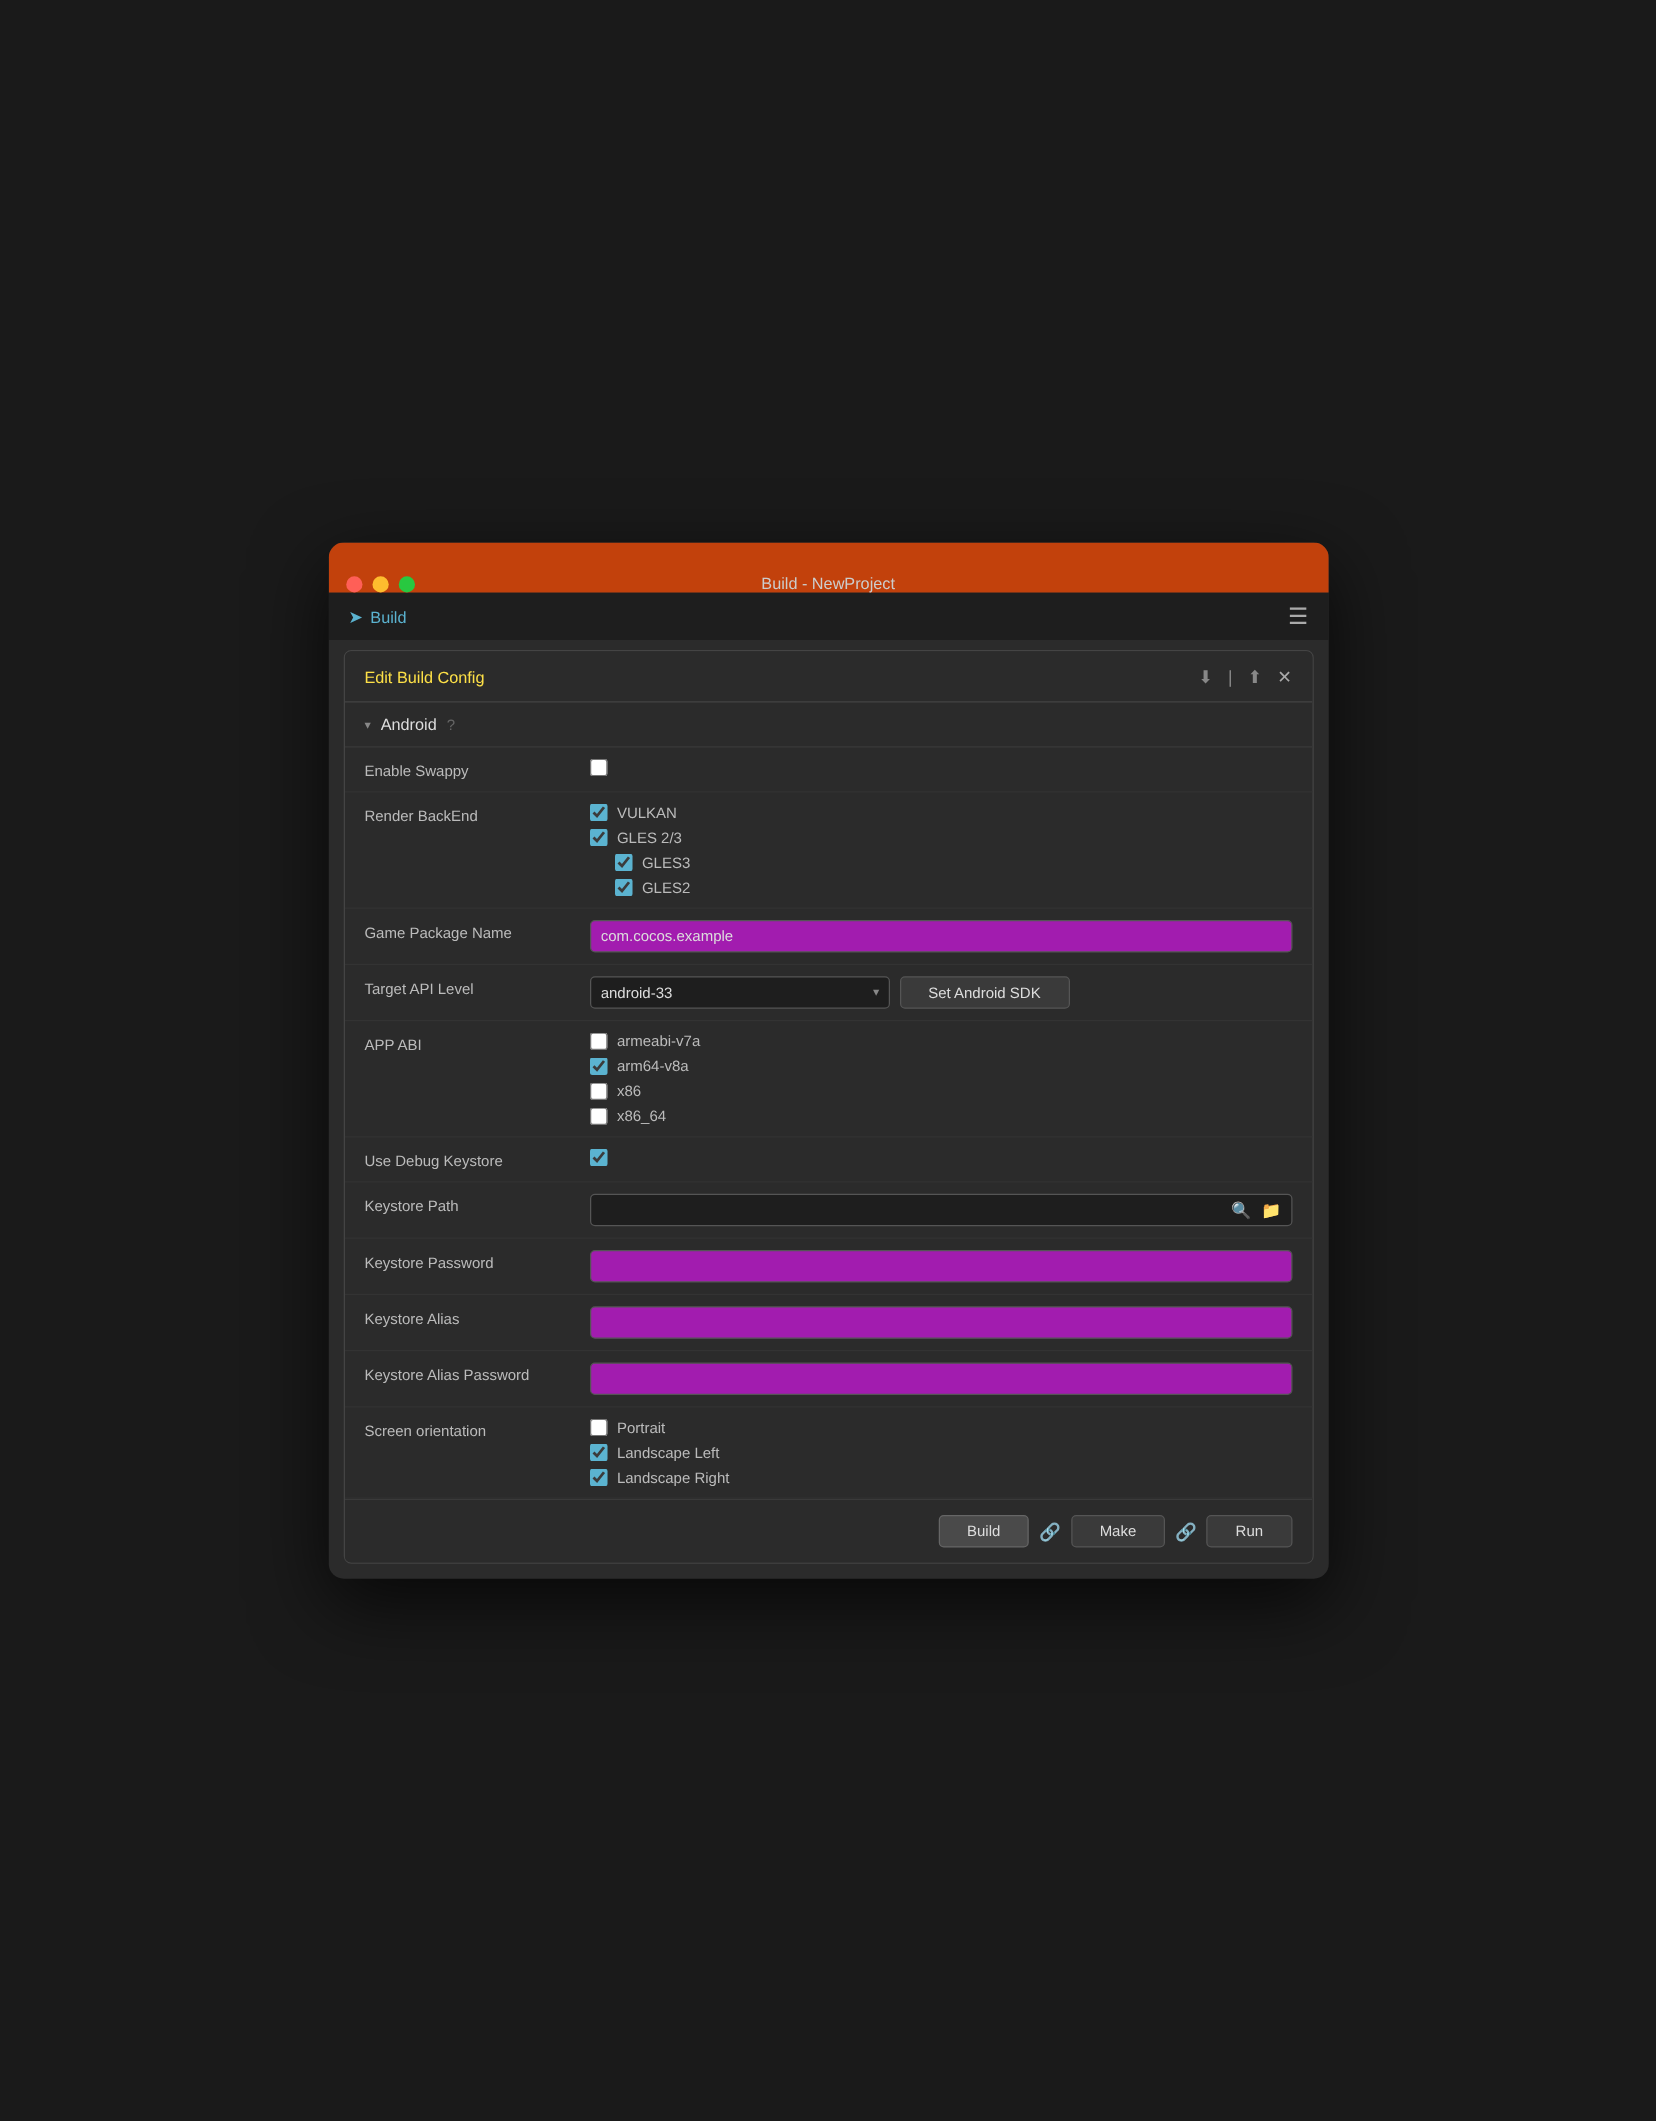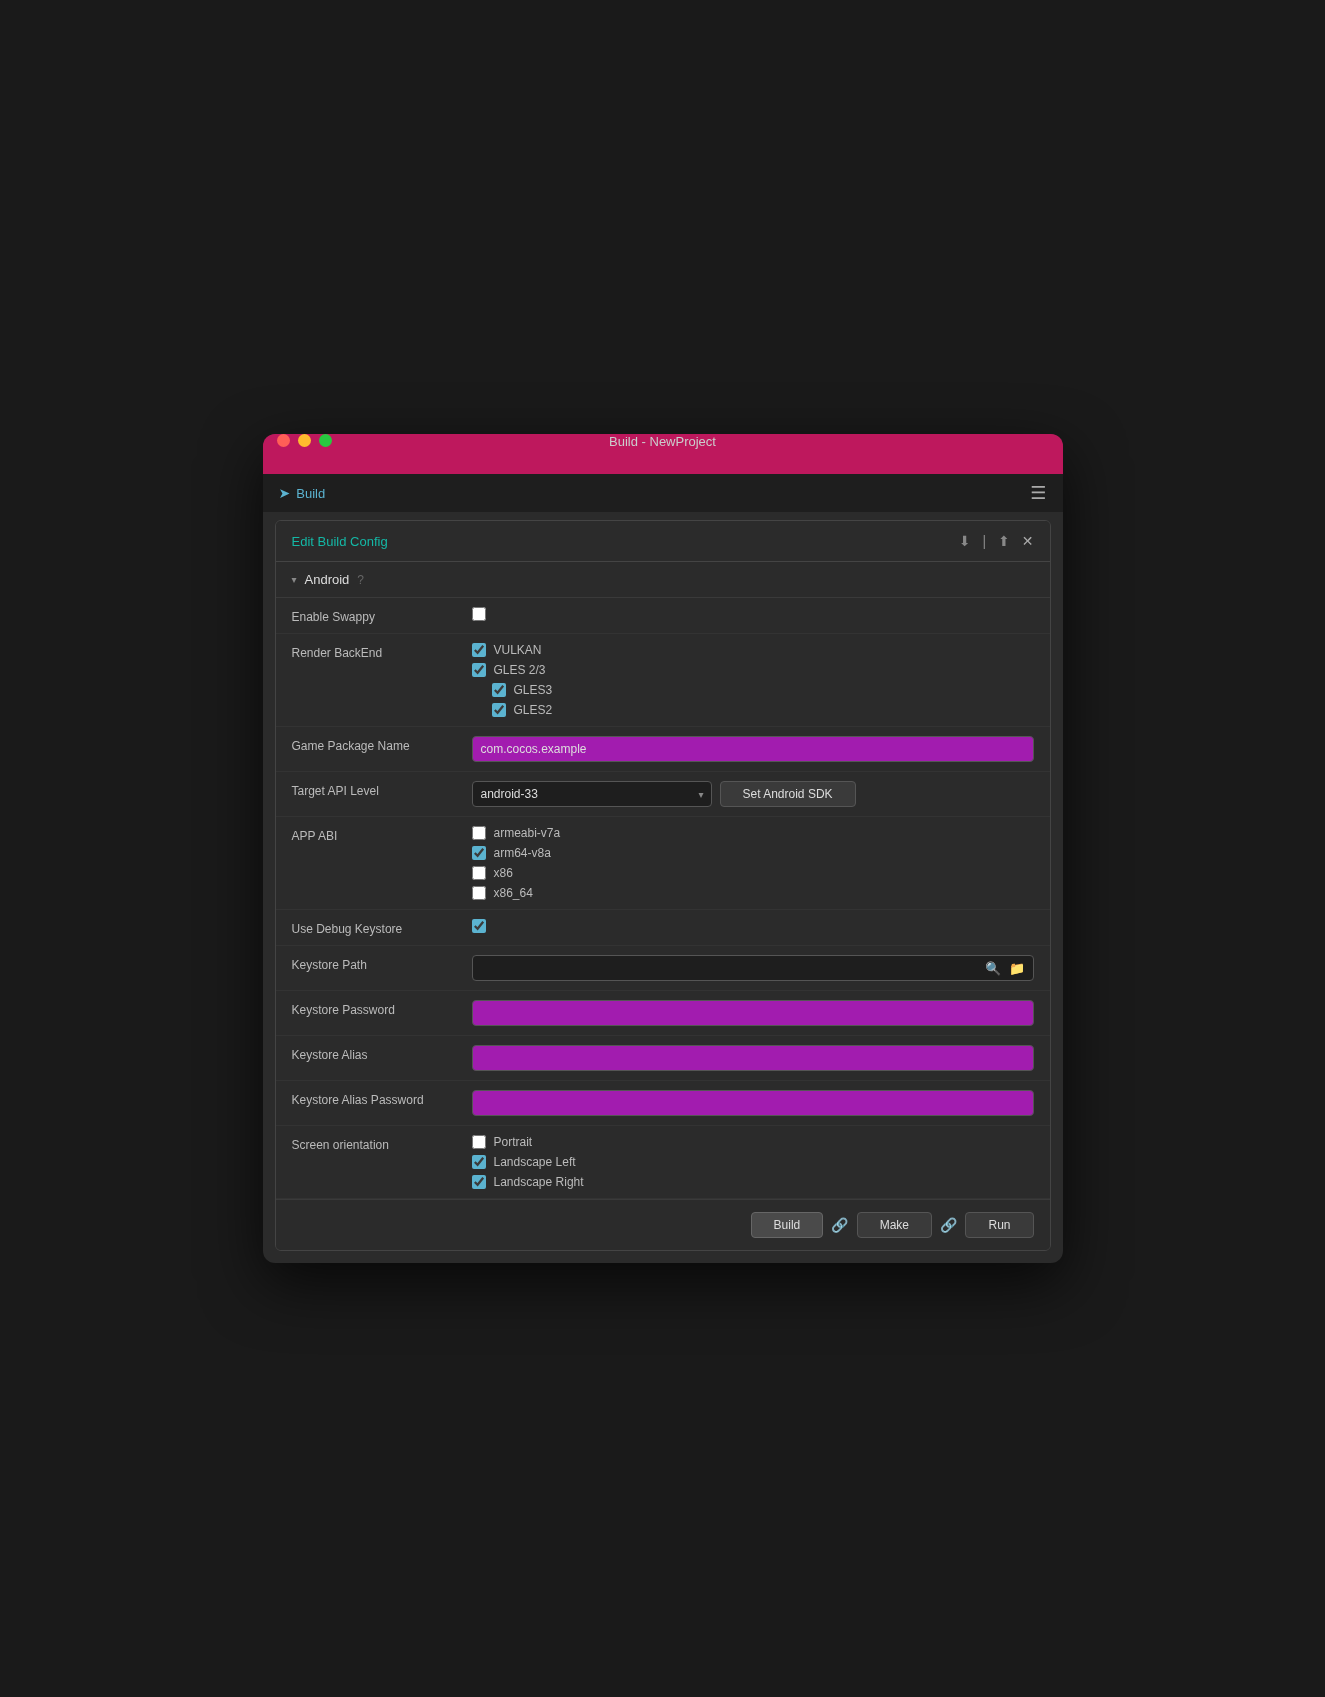--- a/index.html
+++ b/index.html
@@ -13,24 +13,24 @@
     }
     .window {
       width: 800px;
       background: #2b2b2b;
       border-radius: 12px;
       box-shadow: 0 20px 60px rgba(0,0,0,0.7);
       overflow: hidden;
       position: relative;
     }
     .title-bar {
-      background: #be185d;
+      background: #c2410c;
       height: 40px;
       display: flex;
-      align-items: flex-start;
+      align-items: flex-end;
       justify-content: center;
       position: relative;
       padding: 0 16px;
     }
     .traffic-lights {
       position: absolute;
       left: 14px;
       display: flex;
       gap: 8px;
       align-items: center;
@@ -82,21 +82,21 @@
     }
     .panel-header {
       background: #2b2b2b;
       padding: 12px 16px;
       display: flex;
       align-items: center;
       justify-content: space-between;
       border-bottom: 1px solid #444;
     }
     .panel-title {
-      color: #14b8a6;
+      color: #fde047;
       font-size: 13px;
       font-weight: 500;
     }
     .panel-header-icons {
       display: flex;
       gap: 12px;
       align-items: center;
       color: #888;
     }
     .panel-header-icons span {

